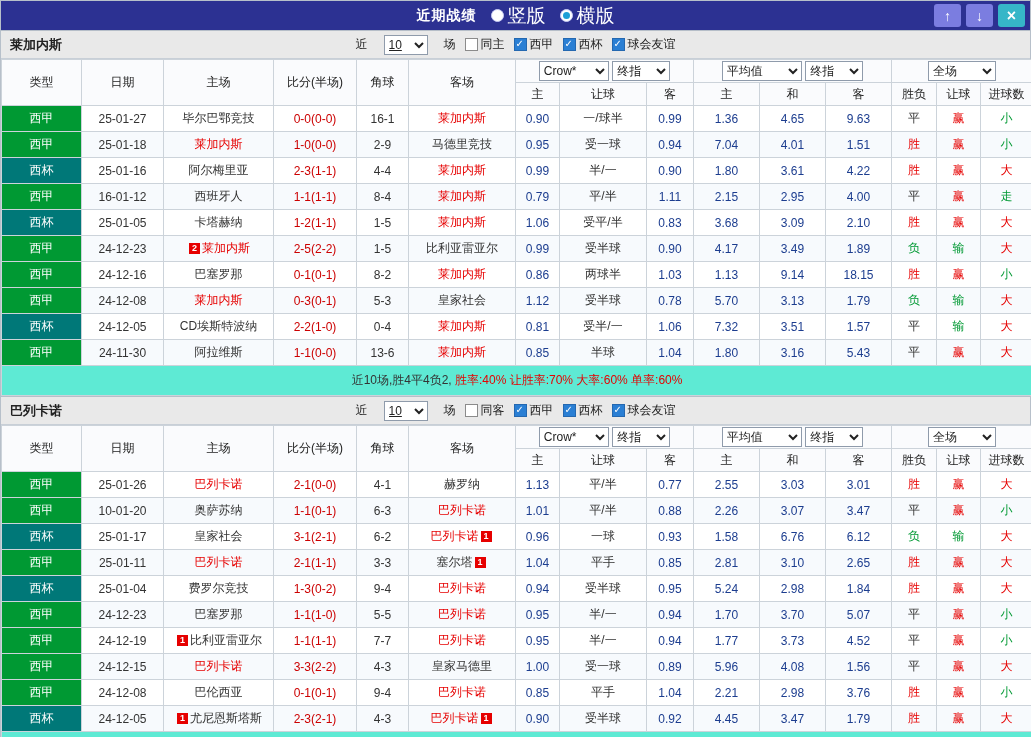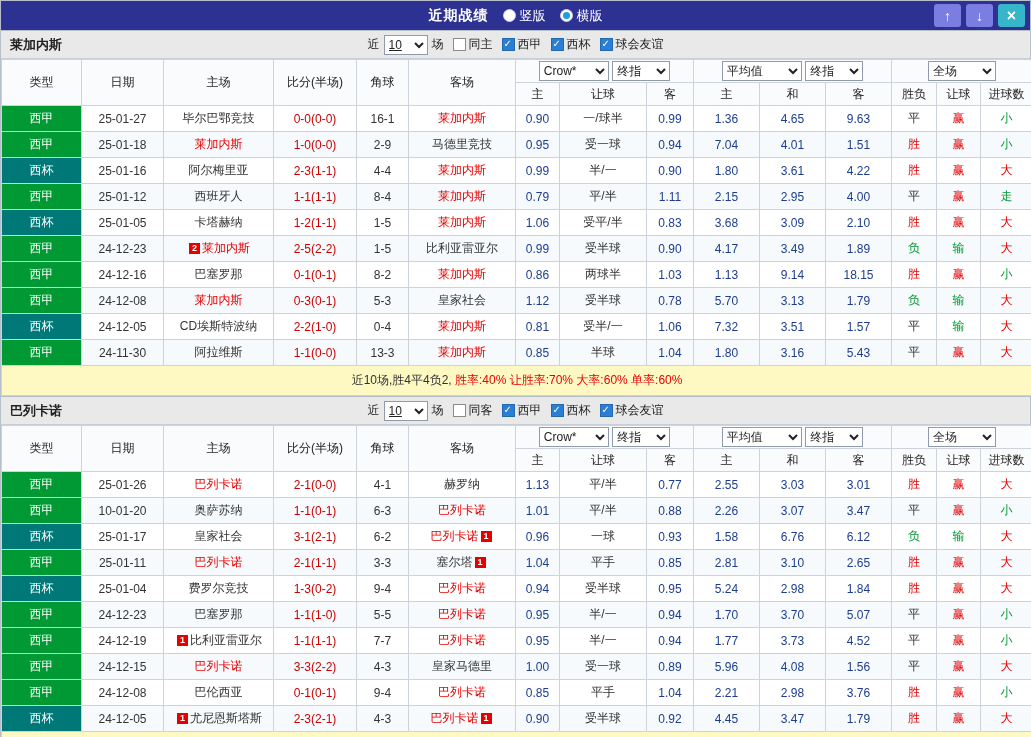--- a/index.html
+++ b/index.html
@@ -9,53 +9,53 @@
     background:#fff;
     font-size:12px;
     color:#333;
   }
   .app{width:1031px;box-sizing:border-box;border:1px solid #b7c0ca;}
 
   
   .titlebar{height:29px;background:#2c3192;display:flex;align-items:center;position:relative;}
   .titlebar-center{flex:1;display:flex;justify-content:center;align-items:center;gap:14px;}
   .panel-title{color:#fff;font-weight:bold;font-size:14px;letter-spacing:1px;}
-  .radio-option{display:flex;align-items:center;color:#fff;font-size:13px;cursor:pointer;text-align:right;}
+  .radio-option{display:flex;align-items:center;color:#fff;font-size:19px;cursor:pointer;text-align:right;}
   .radio{width:13px;height:13px;border-radius:50%;background:#fff;border:1px solid #c9cdf5;display:inline-block;margin-right:4px;position:relative;flex:none;box-sizing:border-box;}
   .radio.selected::after{content:"";position:absolute;left:2px;top:2px;width:7px;height:7px;border-radius:50%;background:#1d9fd6;}
   .tb-buttons{position:absolute;right:5px;top:3px;display:flex;gap:5px;}
   .tb-btn{width:27px;height:23px;border:none;border-radius:3px;color:#fff;font-weight:bold;font-size:14px;line-height:22px;cursor:pointer;padding:0;text-align:center;}
   .tb-btn.updown{background:#7b7de0;}
   .tb-btn.close{background:#36b6c8;font-size:16px;}
 
   
   .section-bar{height:27px;background:#e9e9e9;border-top:1px solid #b6bec8;border-bottom:1px solid #c8cfd7;display:flex;align-items:center;position:relative;font-size:12px;color:#222;}
   .team-name{position:absolute;left:9px;font-weight:bold;font-size:13px;}
   .filter-controls{margin:0 auto;display:flex;align-items:center;}
-  .filter-controls select{margin:0 4px;text-decoration:underline;}
+  .filter-controls select{margin:0 16px;text-decoration:underline;}
 
   
   select{font-size:12px;height:20px;border:1px solid #8f9bab;background:#fff;color:#222;vertical-align:middle;}
   .w42{width:44px;} .w68{width:70px;} .w56{width:58px;} .w78{width:80px;} .w66{width:68px;}
   .cb{width:13px;height:13px;border:1px solid #8b8b8b;background:#fff;display:inline-block;position:relative;margin:0 3px 0 9px;flex:none;box-sizing:border-box;cursor:pointer;}
   .cb.checked{background:#2a7fd4;border-color:#2468b0;}
   .cb.checked::after{content:"\2713";position:absolute;left:1px;top:-1px;color:#fff;font-size:10px;font-weight:bold;}
 
   
   table.results{width:100%;border-collapse:collapse;table-layout:fixed;font-size:12px;color:#333;}
   .results th,.results td{border:1px solid #ccd3da;text-align:center;white-space:nowrap;overflow:hidden;padding:0;}
   .results thead th{height:22px;font-weight:normal;background:#fafbfd;color:#222;}
   .results tbody td{height:25px;background:#fff;}
   .results tbody tr:nth-child(even) td{background:#f7fafd;}
   td.league{color:#fff;}
   .focus{color:var(--focus,#e60000);}
   td.score{color:var(--score,#cc0000);}
   td.odds{color:var(--odds,#1c3d8f);}
   .badge{display:inline-block;min-width:11px;height:11px;line-height:11px;background:#e60000;color:#fff;font-size:9px;font-weight:bold;margin:0 2px;vertical-align:1px;text-align:center;}
-  .results tfoot td{height:29px;background:#fef9c3;}
+  .results tfoot td{height:29px;background:#5eead4;}
   .summary{white-space:pre;}
   .summary-hl{color:var(--sumhl,#e60000);}
 </style>
 </head>
 <body>
 
 <div class="app">
 
   <div class="titlebar">
     <div class="titlebar-center">
@@ -190,21 +190,21 @@
             <td class="odds">0.90</td>
             <td class="odds">1.80</td>
             <td class="odds">3.61</td>
             <td class="odds">4.22</td>
             <td style="color: rgb(230, 0, 0);">胜</td>
             <td style="color: rgb(230, 0, 0);">赢</td>
             <td style="color: rgb(230, 0, 0);">大</td>
           </tr>
           <tr>
             <td class="league" style="background: rgb(0, 153, 51);">西甲</td>
-            <td>25-01-12</td>
+            <td>16-01-12</td>
             <td><span>西班牙人</span></td>
             <td class="score">1-1(1-1)</td>
             <td>8-4</td>
             <td><span class="focus">莱加内斯</span></td>
             <td class="odds">0.79</td>
             <td>平/半</td>
             <td class="odds">1.11</td>
             <td class="odds">2.15</td>
             <td class="odds">2.95</td>
             <td class="odds">4.00</td>
@@ -295,21 +295,21 @@
             <td class="odds">1.57</td>
             <td style="color: rgb(51, 51, 51);">平</td>
             <td style="color: rgb(0, 153, 51);">输</td>
             <td style="color: rgb(230, 0, 0);">大</td>
           </tr>
           <tr>
             <td class="league" style="background: rgb(0, 153, 51);">西甲</td>
             <td>24-11-30</td>
             <td><span>阿拉维斯</span></td>
             <td class="score">1-1(0-0)</td>
-            <td>13-3</td>
+            <td>13-6</td>
             <td><span class="focus">莱加内斯</span></td>
             <td class="odds">0.85</td>
             <td>半球</td>
             <td class="odds">1.04</td>
             <td class="odds">1.80</td>
             <td class="odds">3.16</td>
             <td class="odds">5.43</td>
             <td style="color: rgb(51, 51, 51);">平</td>
             <td style="color: rgb(230, 0, 0);">赢</td>
             <td style="color: rgb(230, 0, 0);">大</td>

